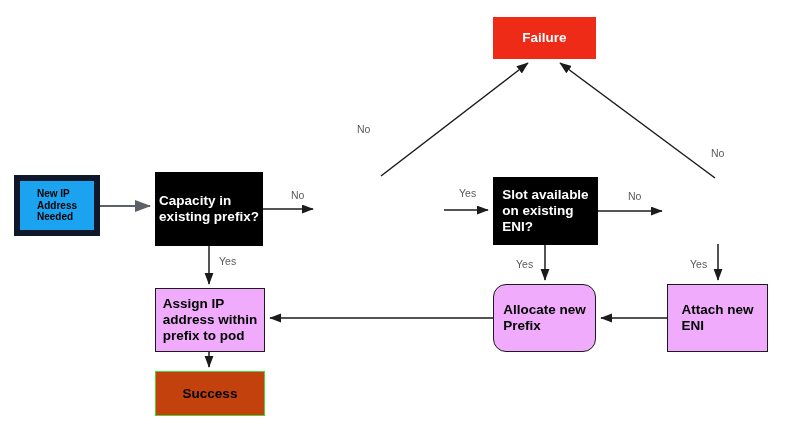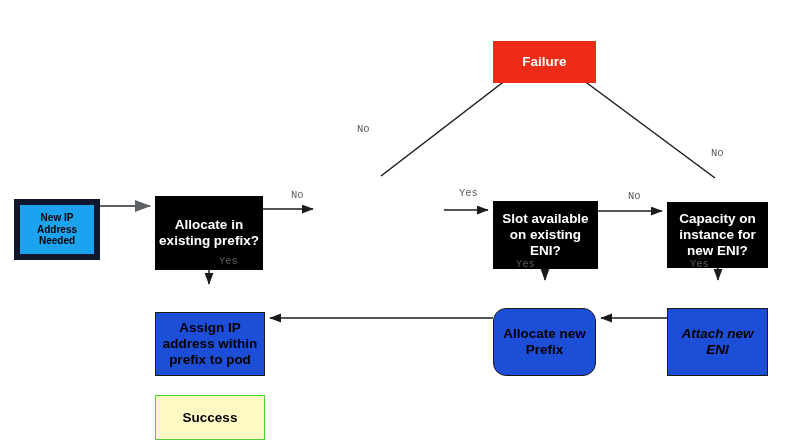--- a/index.html
+++ b/index.html
@@ -13,66 +13,64 @@
     height: 443px;
     background: #ffffff;
     font-family: "Liberation Sans", sans-serif;
     overflow: hidden;
   }
   .node {
     position: absolute;
     display: flex;
     align-items: center;
     justify-content: center;
-    text-align: center;
     box-sizing: border-box;
     line-height: 1.18;
     white-space: pre-line;
-    margin-top: 24px;
   }
   .node.decision {
     background: #000000;
     color: #ffffff;
     font-weight: bold;
     font-size: 13.5px;
     border: 1px solid #000000;
   }
   .node.process {
-    background: #1d4ed8;
+    background: #f0abfc;
     color: #000000;
     font-weight: bold;
     font-size: 13.5px;
     border: 1.6px solid #1b1b1b;
   }
   .node.start {
     background: #1CA3F0;
     color: #000000;
     font-weight: bold;
     font-size: 10px;
     border: 6px solid #0f172a;
   }
   .node.failure {
     background: #EE2B16;
     color: #ffffff;
     font-weight: bold;
     font-size: 13.5px;
     border: 1px solid #EE2B16;
   }
   .node.success {
-    background: #fef9c3;
+    background: #c2410c;
     color: #000000;
     font-weight: bold;
     font-size: 13.5px;
     border: 1px solid #4CD436;
   }
   .edge-label {
     position: absolute;
     font-size: 10.5px;
     color: #5a5a5a;
-    font-family: Liberation Mono, monospace;
+    font-family: Liberation Sans, sans-serif;
     white-space: nowrap;
   }
   svg.edges {
     position: absolute;
     left: 0;
     top: 0;
     width: 800px;
     height: 443px;
     pointer-events: none;
   }
@@ -114,44 +112,41 @@
 
     <line x1="493" y1="318" x2="270" y2="318" stroke="#1b1b1b" stroke-width="1.5" marker-end="url(#arrowDark)"></line>
 
     <line x1="209" y1="352" x2="209" y2="367" stroke="#1b1b1b" stroke-width="1.5" marker-end="url(#arrowDark)"></line>
   </svg>
 
   <div class="node start" style="left:14px; top:175px; width:86px; height:61px;">New IP
 Address
 Needed</div>
 
-  <div class="node decision" style="left:155px; top:172px; width:108px; height:74px;">Allocate in
+  <div class="node decision" style="left:155px; top:172px; width:108px; height:74px;">Capacity in
 existing prefix?</div>
 
 
   <div class="node decision" style="left:493px; top:177px; width:105px; height:68px;">Slot available
 on existing
 ENI?</div>
 
-  <div class="node decision" style="left:667px; top:178px; width:101px; height:66px;">Capacity on
-instance for
-new ENI?</div>
 
   <div class="node failure" style="left:493px; top:17px; width:103px; height:42px;">Failure</div>
 
   <div class="node process" style="left:155px; top:288px; width:110px; height:64px;">Assign IP
 address within
 prefix to pod</div>
 
   <div class="node success" style="left:155px; top:371px; width:110px; height:45px;">Success</div>
 
   <div class="node process" style="left:493px; top:284px; width:103px; height:68px;border-radius:13px;">Allocate new
 Prefix</div>
 
-  <div class="node process" style="left:667px; top:284px; width:101px; height:68px;font-style:italic;">Attach new
+  <div class="node process" style="left:667px; top:284px; width:101px; height:68px;">Attach new
 ENI</div>
 
   <div class="edge-label" style="left:291px; top:189px;">No</div>
 
   <div class="edge-label" style="left:219px; top:255px;">Yes</div>
 
   <div class="edge-label" style="left:357px; top:123px;">No</div>
 
   <div class="edge-label" style="left:459px; top:187px;">Yes</div>
 

